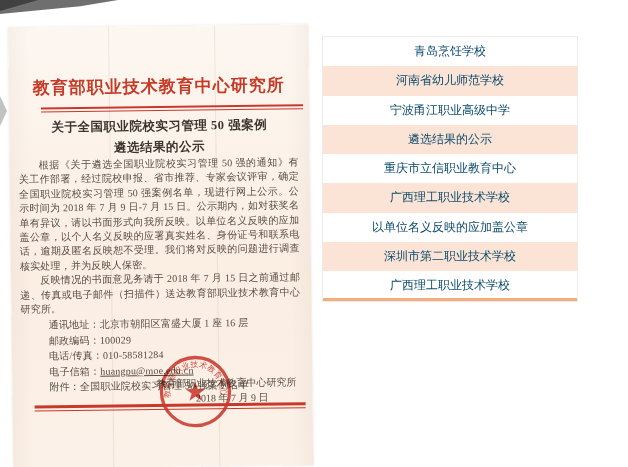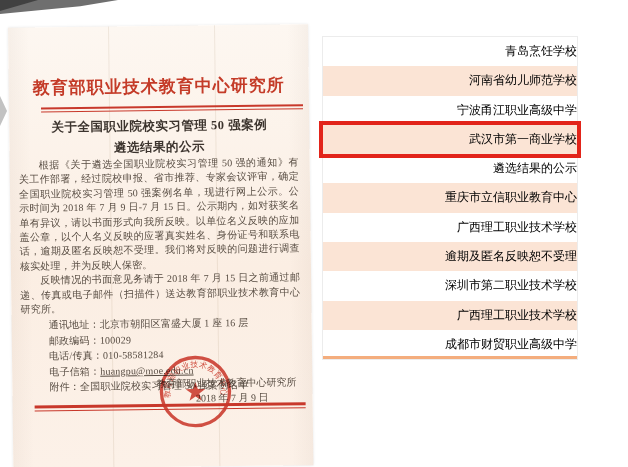--- a/index.html
+++ b/index.html
@@ -60,22 +60,22 @@
 
   .seal { position:absolute; top:329px; left:146px; width:74px; height:74px;
           opacity:.92; mix-blend-mode:multiply; }
 
   
   .school-table {
     position:absolute; left:322px; top:36px; width:256px;
     border:1px solid #ececec; background:#ffffff;
   }
   .school-row {
-    height:29.3px; line-height:29.3px; text-align:right;
-    font-size:12px; color:#000000; background:#ffffff; white-space:nowrap;
+    height:29.3px; line-height:29.3px; text-align:center;
+    font-size:12px; color:#0c4a6e; background:#ffffff; white-space:nowrap;
   }
   .school-row:nth-child(even) { background:#fbe4d5; }
   .school-row:last-child { border-bottom:3px solid #f4ad7d; }
   .school-row.highlighted {
     position:relative; z-index:2;
     box-shadow:0 0 0 4px #e2241a;
   }
 </style>
 </head>
 <body>
@@ -123,23 +123,21 @@
       </svg>
 
       <div class="doc-rule-bottom"></div>
     </div>
   </div>
 
   <div class="school-table">
     <div class="school-row">青岛烹饪学校</div>
     <div class="school-row">河南省幼儿师范学校</div>
     <div class="school-row">宁波甬江职业高级中学</div>
-    <div class="school-row highlighted">武汉市第一商业学校</div>
     <div class="school-row">遴选结果的公示</div>
     <div class="school-row">重庆市立信职业教育中心</div>
     <div class="school-row">广西理工职业技术学校</div>
-    <div class="school-row">逾期及匿名反映恕不受理</div>
+    <div class="school-row">以单位名义反映的应加盖公章</div>
     <div class="school-row">深圳市第二职业技术学校</div>
     <div class="school-row">广西理工职业技术学校</div>
-    <div class="school-row">成都市财贸职业高级中学</div>
   </div>
 
 </div>
 
 </body></html>

